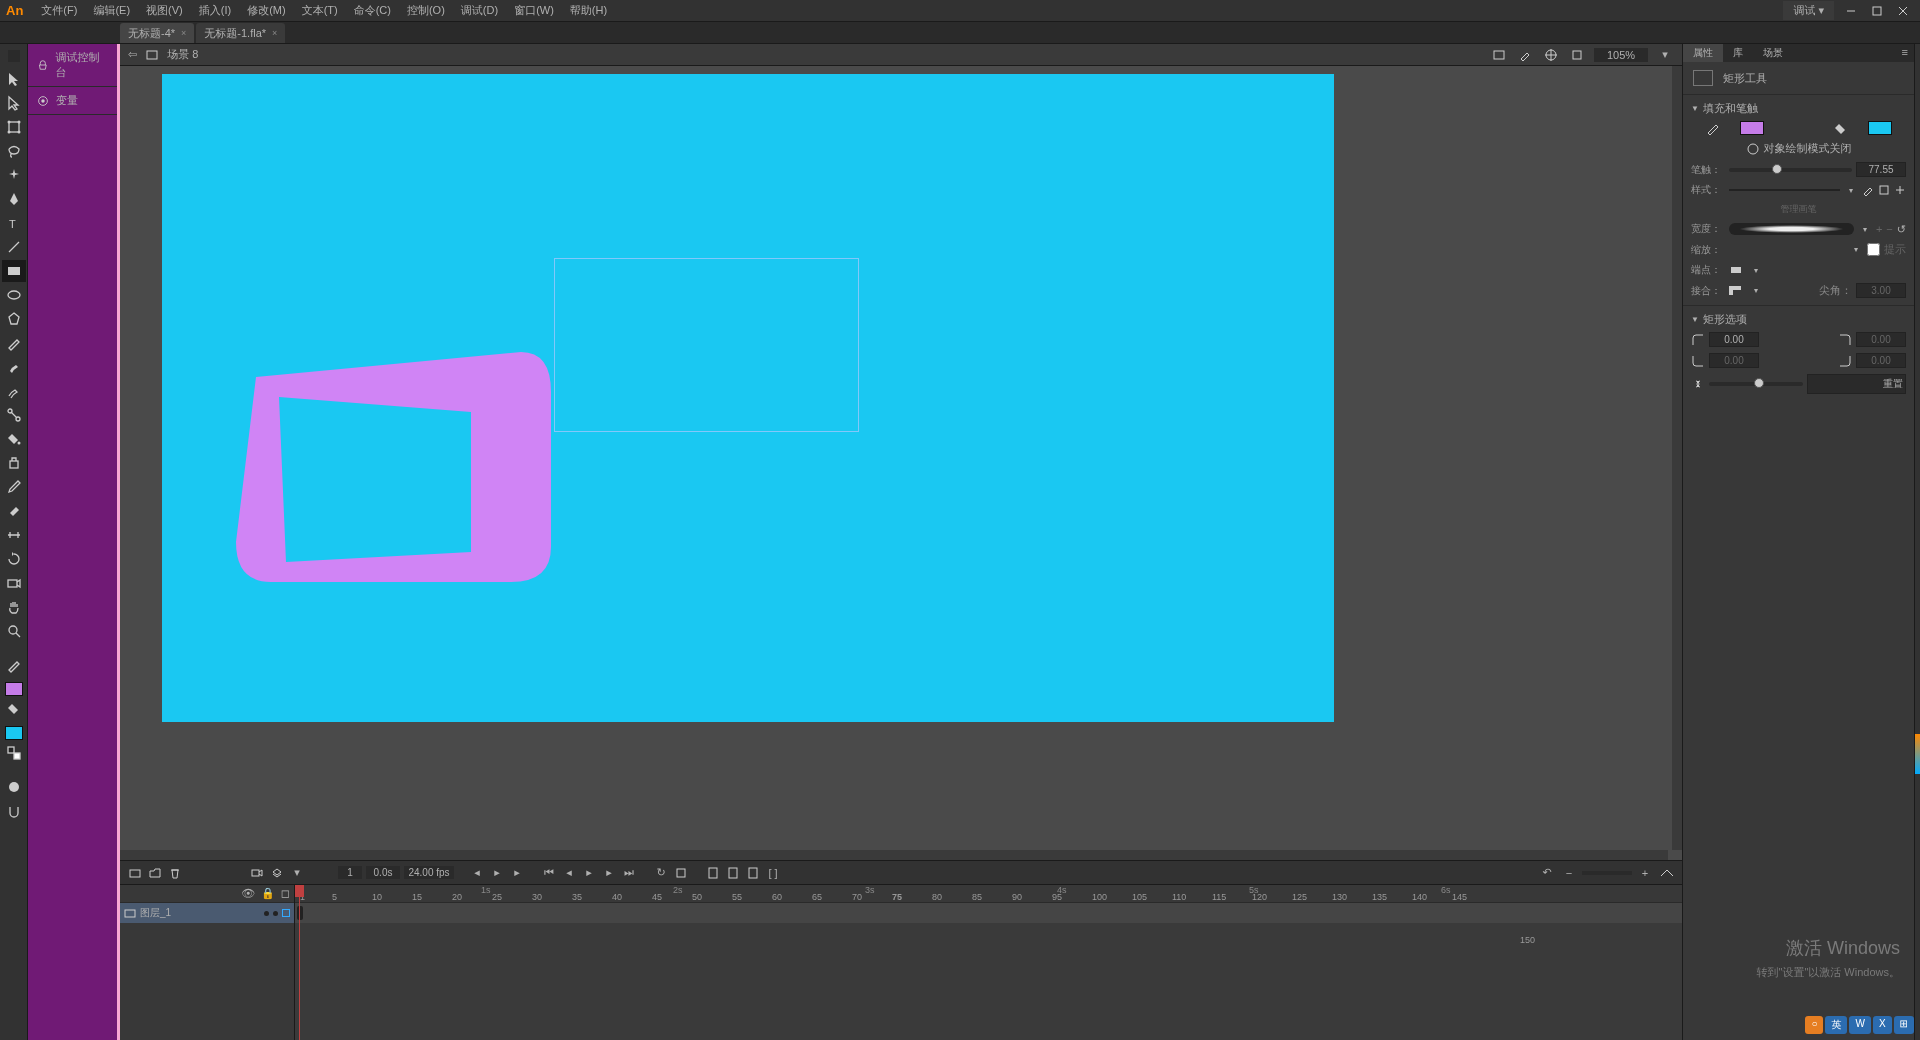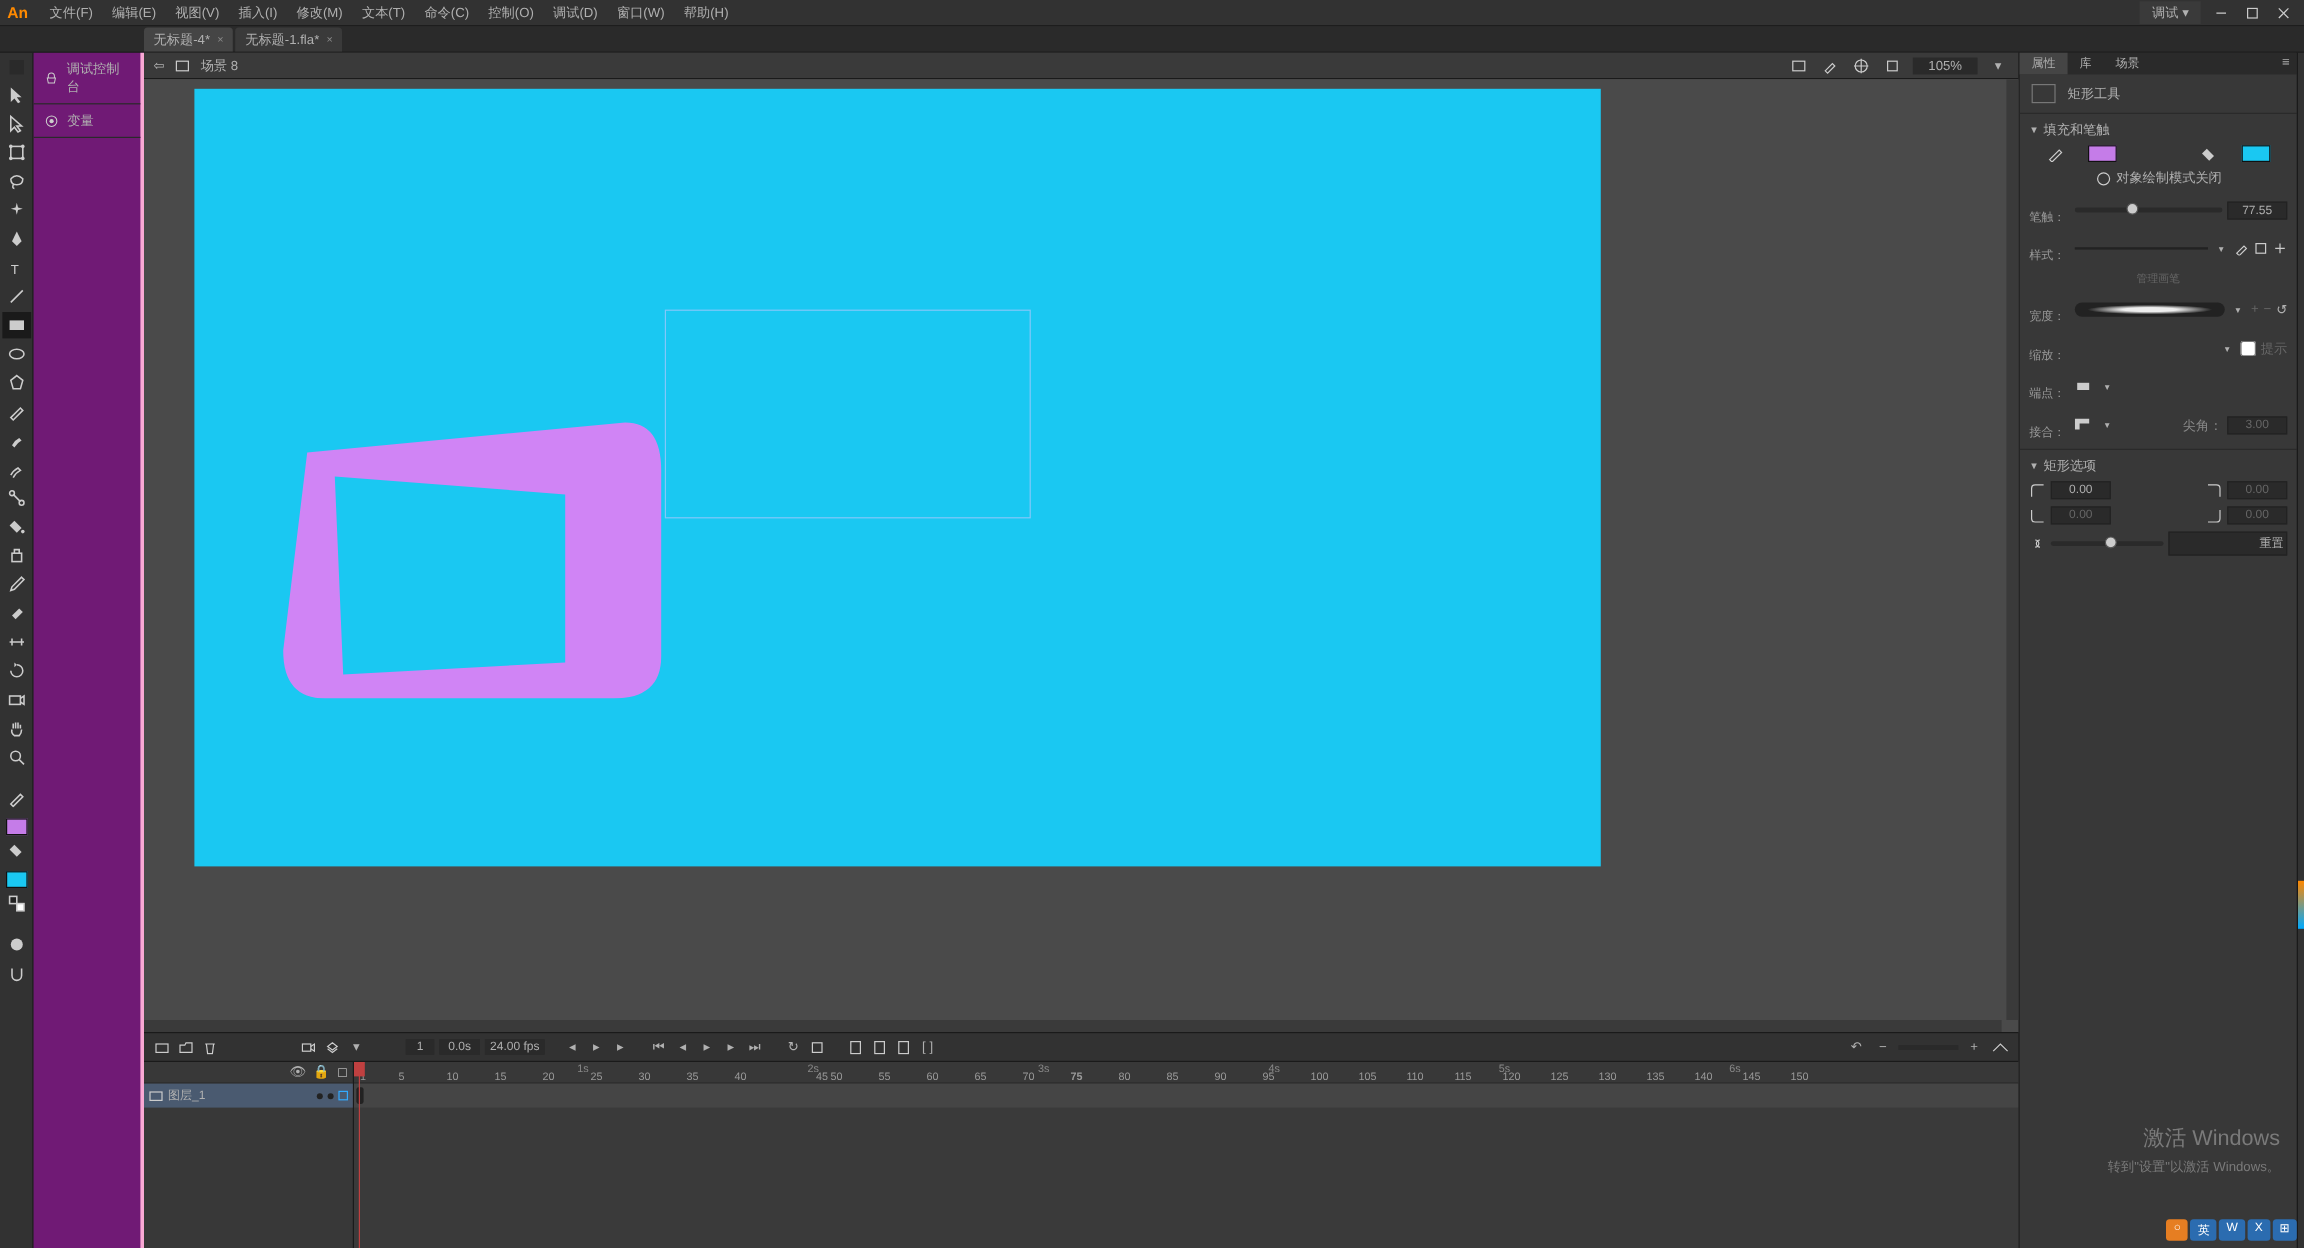--- a/index.html
+++ b/index.html
@@ -80,21 +80,21 @@
 .rp-tabs { height:18px; display:flex; background:#2a2a2a; }
 .rp-tab { padding:2px 10px; cursor:pointer; font-size:10px; }
 .rp-tab.active { background:#454545; }
 .rp-tabs .mnu { margin-left:auto; padding:2px 6px; cursor:pointer; }
 .rp-toolrow { padding:8px 10px; display:flex; align-items:center; gap:10px; }
 .rp-toolrow .box { width:20px; height:16px; border:1px solid #777; }
 .rp-section { padding:4px 8px; border-top:1px solid #2a2a2a; }
 .rp-shead { display:flex; align-items:center; gap:4px; padding:2px 0; cursor:pointer; font-size:10px; }
 .rp-shead .tri { font-size:8px; }
 .rp-row { display:flex; align-items:center; gap:4px; padding:3px 0; font-size:10px; }
-.rp-row .lbl { width:34px; color:#999; font-size:10px;margin-top:12px; }
+.rp-row .lbl { width:34px; color:#999; font-size:10px; }
 .rp-sw { width:24px; height:14px; border:1px solid #111; cursor:pointer; }
 .rp-slider { flex:1; height:4px; background:#2a2a2a; position:relative; border-radius:2px; }
 .rp-slider .th { position:absolute; top:-4px; width:10px; height:10px; border-radius:50%; background:#ccc; border:1px solid #555; }
 .rp-val { width:50px; background:#2a2a2a; padding:1px 4px; text-align:center; font-size:10px; border:1px solid #222; }
 .rp-val.dis { color:#666; }
 .rp-line { flex:1; height:2px; background:#222; }
 .rp-prof { flex:1; height:12px; background:#222; border-radius:6px; position:relative; }
 .rp-prof::before { content:''; position:absolute; left:8%; right:8%; top:2px; bottom:2px; background:radial-gradient(ellipse,#eee 30%,#222 70%); border-radius:50%; }
 .rp-drop { width:14px; height:14px; display:flex; align-items:center; justify-content:center; cursor:pointer; font-size:8px; }
 .rp-corner { display:flex; align-items:center; gap:4px; }
@@ -499,42 +499,42 @@
               <div class="sec" style="left: 1146px;">6s</div>
               <div class="num" style="left: 5px;">1</div>
               <div class="num" style="left: 37px;">5</div>
               <div class="num" style="left: 77px;">10</div>
               <div class="num" style="left: 117px;">15</div>
               <div class="num" style="left: 157px;">20</div>
               <div class="num" style="left: 197px;">25</div>
               <div class="num" style="left: 237px;">30</div>
               <div class="num" style="left: 277px;">35</div>
               <div class="num" style="left: 317px;">40</div>
-              <div class="num" style="left: 357px; margin-left: 28px;">45</div>
+              <div class="num" style="left: 357px;">45</div>
               <div class="num" style="left: 397px;">50</div>
               <div class="num" style="left: 437px;">55</div>
               <div class="num" style="left: 477px;">60</div>
               <div class="num" style="left: 517px;">65</div>
               <div class="num" style="left: 557px;">70</div>
               <div class="num" style="left: 597px; font-weight: bold;">75</div>
               <div class="num" style="left: 637px;">80</div>
               <div class="num" style="left: 677px;">85</div>
               <div class="num" style="left: 717px;">90</div>
               <div class="num" style="left: 757px;">95</div>
               <div class="num" style="left: 797px;">100</div>
               <div class="num" style="left: 837px;">105</div>
               <div class="num" style="left: 877px;">110</div>
               <div class="num" style="left: 917px;">115</div>
               <div class="num" style="left: 957px;">120</div>
               <div class="num" style="left: 997px;">125</div>
               <div class="num" style="left: 1037px;">130</div>
               <div class="num" style="left: 1077px;">135</div>
               <div class="num" style="left: 1117px;">140</div>
               <div class="num" style="left: 1157px;">145</div>
-              <div class="num" style="left: 1197px;">150</div>
+              <div class="num" style="left: 1225px; margin-top: 43px;">150</div>
             </div>
           <div class="tl-track">
             <div class="kf" style="left:2px"></div>
           </div>
           <div class="tl-playhead" style="left:4px"></div>
         </div>
       </div>
     </div>
   </div>
 

